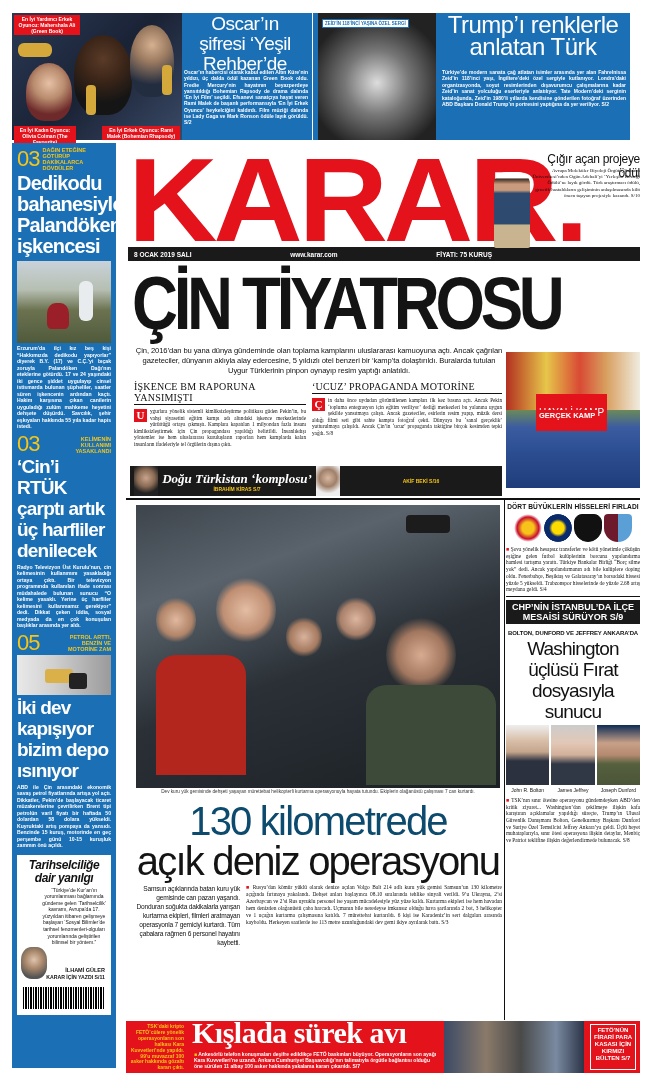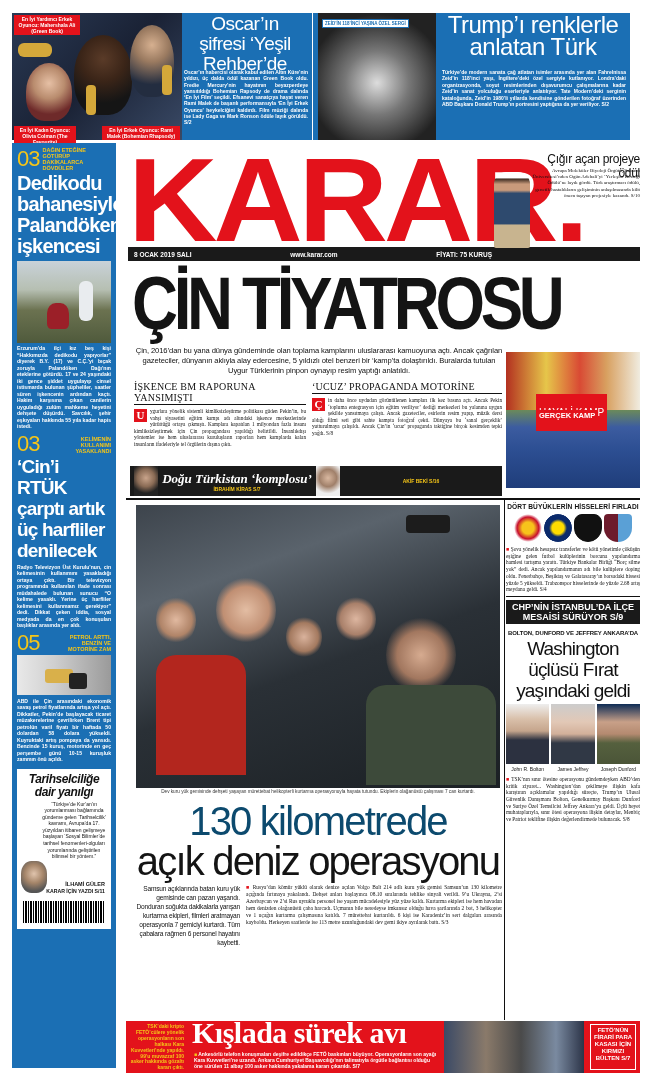--- a/index.html
+++ b/index.html
@@ -88,20 +88,21 @@
   <div class="lh" style="font-size:19px;line-height:21px;margin-top:2px">‘Cin’i RTÜK çarptı artık üç harfliler denilecek</div>
   <p class="body" style="font-weight:bold;font-size:5.1px;line-height:6.5px;margin-top:3px">Radyo Televizyon Üst Kurulu’nun, cin kelimesinin kullanımını yasakladığı ortaya çıktı. Bir televizyon programında kullanılan ifade sonrası müdahalede bulunan sunucu “O kelime yasaklı. Yerine üç harfliler kelimesini kullanmamız gerekiyor” dedi. Dikkat çeken iddia, sosyal medyada da en çok konuşulan başlıklar arasında yer aldı.</p>
   <div style="display:flex;align-items:center;justify-content:space-between;margin-top:4px">
     <span class="num">05</span>
     <span class="kicker-y" style="text-align:right;width:60px;color:#f5c518">PETROL ARTTI, BENZİN VE MOTORİNE ZAM</span>
   </div>
   <div style="height:40px;margin:2px 0;background:linear-gradient(90deg,#e9e9e9 0%,#cfcfcf 40%,#9a9a9a 100%);position:relative">
     <div style="position:absolute;left:28px;top:14px;width:28px;height:14px;background:#d9b04a;border-radius:3px"></div>
     <div style="position:absolute;left:52px;top:18px;width:18px;height:16px;background:#222;border-radius:3px"></div>
   </div>
+  <div class="lh" style="font-size:19px;line-height:21px">İki dev kapışıyor bizim depo ısınıyor</div>
   <p class="body" style="font-weight:bold;font-size:5.1px;line-height:6.5px;margin-top:3px">ABD ile Çin arasındaki ekonomik savaş petrol fiyatlarında artışa yol açtı. Dikkatler, Pekin’de başlayacak ticaret müzakerelerine çevrilirken Brent tipi petrolün varil fiyatı bir haftada 50 dolardan 58 dolara yükseldi. Kuyruktaki artış pompaya da yansıdı. Benzinde 15 kuruş, motorinde en geç perşembe günü 10-15 kuruşluk zammın önü açıldı.</p>
   <div style="background:#fff;color:#111;margin-top:6px;padding:4px 4px 3px;height:160px;position:relative">
     <div style="font-style:italic;font-weight:bold;font-size:12px;line-height:13px;text-align:center;letter-spacing:-0.4px">Tarihselciliğe dair yanılgı</div>
     <p style="font-size:5px;line-height:6.6px;text-align:center;margin-top:2px;padding-left:20px">“Türkiye’de Kur’an’ın yorumlanması bağlamında gündeme gelen ‘Tarihselcilik’ kavramı, Avrupa’da 17. yüzyıldan itibaren gelişmeye başlayan ‘Sosyal Bilimler’de tarihsel fenomenleri-olguları yorumlarında geliştirilen bilimsel bir yöntem.”</p>
     <div style="position:absolute;left:4px;top:92px;width:26px;height:32px;background:radial-gradient(circle at 50% 40%,#e0c4ad 0%,#a58569 40%,#555 75%);border-radius:40%"></div>
     <div style="position:absolute;right:6px;top:112px;font-size:5.5px;font-weight:bold">İLHAMİ GÜLER</div>
     <div style="position:absolute;right:6px;top:119px;font-size:5.2px;font-weight:bold">KARAR İÇİN YAZDI S/11</div>
     <div style="position:absolute;left:6px;right:6px;top:132px;height:22px;background:repeating-linear-gradient(90deg,#000 0,#000 1px,#fff 1px,#fff 2px,#000 2px,#000 4px,#fff 4px,#fff 5px)"></div>
   </div>
 </div>
@@ -184,21 +185,21 @@
     <span class="logo-circle" style="background:radial-gradient(circle,#fedb00 0%,#fedb00 30%,#0b2a6b 45%,#0b2a6b 70%,#fff 72%)"></span>
     <span class="logo-circle" style="background:#111;border-radius:8px 8px 14px 14px;border:1px solid #111"></span>
     <span class="logo-circle" style="background:linear-gradient(90deg,#6d1b2c 0%,#6d1b2c 50%,#5aa0d6 50%,#5aa0d6 100%);border-radius:4px 4px 14px 14px"></span>
   </div>
   <p class="serif" style="font-size:5.3px;line-height:6.7px;text-align:justify">
     <span class="red">■ </span><span>Şova yönelik hesapsız transferler ve kötü yönetimle çöküşün eşiğine gelen futbol kulüplerinin borcuna yapılandırma hamlesi tartışma yarattı. Türkiye Bankalar Birliği “Borç silme yok” dedi. Ancak yapılandırmanın adı bile kulüplere doping oldu. Fenerbahçe, Beşiktaş ve Galatasaray’ın borsadaki hissesi yüzde 5 yükseldi. Trabzonspor hisselerinde de yüzde 2.68 artış meydana geldi. S/4</span>
   </p>
   <div style="height:1px;background:#111;margin:3px 0"></div>
   <div class="black-box" style="margin-top:2px">CHP’NİN İSTANBUL’DA İLÇE MESAİSİ SÜRÜYOR S/9</div>
   <div style="font-size:6px;font-weight:bold;text-align:center;margin-top:6px;letter-spacing:-0.1px">BOLTON, DUNFORD VE JEFFREY ANKARA’DA</div>
-  <div class="cond" style="font-size:19px;line-height:21px;text-align:center;letter-spacing:-0.8px;margin-top:2px">Washington üçlüsü Fırat yaşındaki geldi</div>
+  <div class="cond" style="font-size:19px;line-height:21px;text-align:center;letter-spacing:-0.8px;margin-top:2px">Washington üçlüsü Fırat dosyasıyla sunucu</div>
   <div style="display:flex;gap:2px;margin-top:3px">
     <div style="flex:1;height:60px;background:linear-gradient(180deg,#eee 0%,#d9c0aa 25%,#c5a58c 45%,#2c3140 60%,#2c3140 100%)"></div>
     <div style="flex:1;height:60px;background:linear-gradient(180deg,#ccc 0%,#e2c8b6 30%,#d2b09a 50%,#303845 65%,#303845 100%)"></div>
     <div style="flex:1;height:60px;background:linear-gradient(180deg,#0e2c55 0%,#c8a088 30%,#b48a70 50%,#55603e 65%,#4b5538 100%)"></div>
   </div>
   <div style="display:flex;gap:2px;margin-top:2px">
     <div style="flex:1;font-size:5px;text-align:center">John R. Bolton</div>
     <div style="flex:1;font-size:5px;text-align:center">James Jeffrey</div>
     <div style="flex:1;font-size:5px;text-align:center">Joseph Dunford</div>
   </div>

